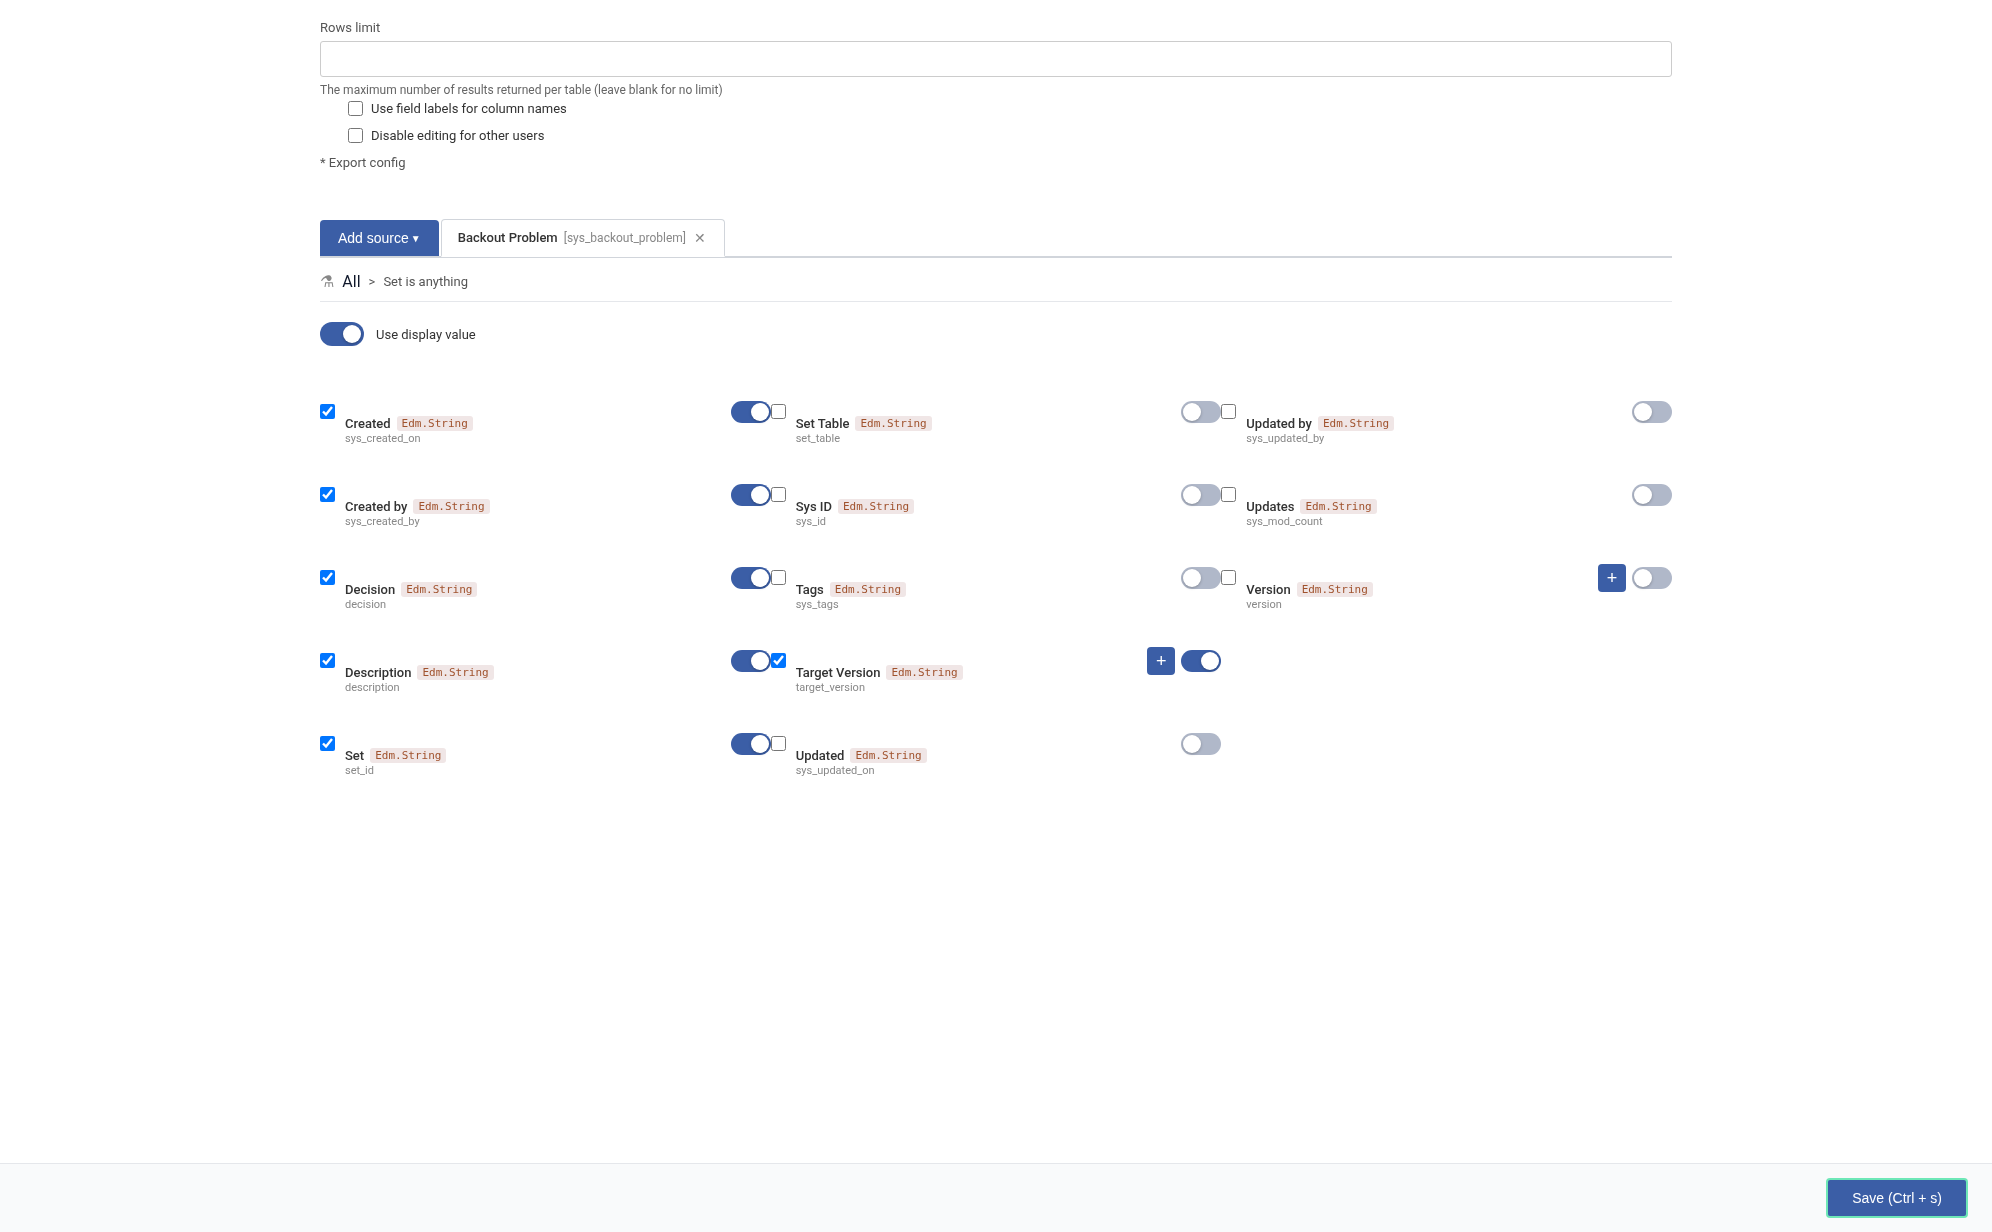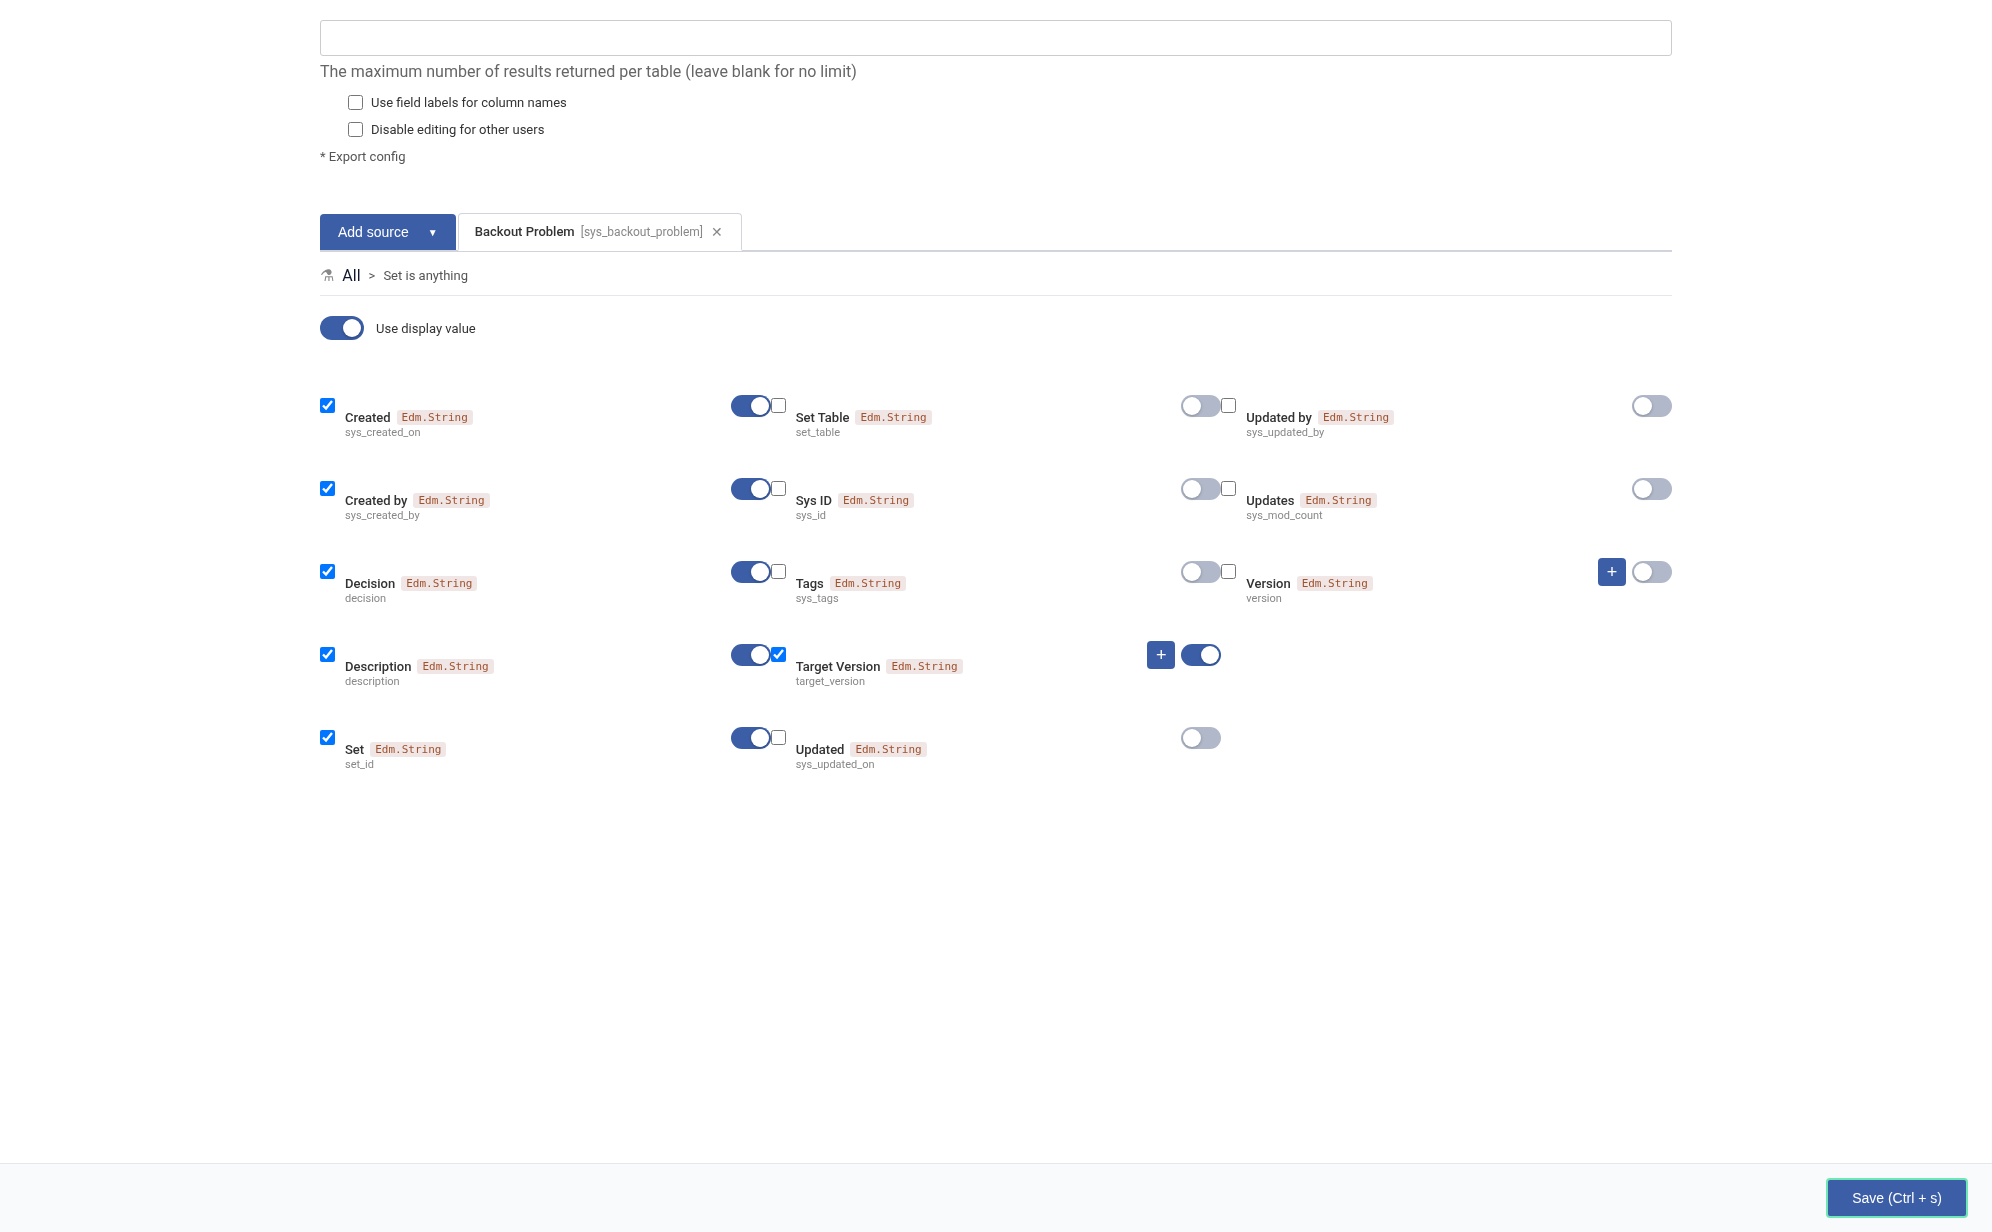--- a/index.html
+++ b/index.html
@@ -24,24 +24,24 @@
     .rows-limit-input {
       width: 100%;
       height: 36px;
       border: 1px solid #ccc;
       border-radius: 3px;
       padding: 0 8px;
       font-size: 14px;
       outline: none;
     }
     .hint-text {
-      font-size: 16px;
+      font-size: 12px;
       color: #666;
       margin-top: 6px;
-      margin-bottom: 14px;
+      margin-bottom: 4px;
     }
     .checkbox-row {
       display: flex;
       align-items: center;
       gap: 8px;
       margin-bottom: 12px;
       padding-left: 28px;
     }
     .checkbox-row input[type="checkbox"] {
       width: 15px;
@@ -73,21 +73,21 @@
     .add-source-btn {
       background: #3b5ea6;
       color: #fff;
       border: none;
       border-radius: 4px 4px 0 0;
       padding: 10px 18px;
       font-size: 14px;
       cursor: pointer;
       display: flex;
       align-items: center;
-      gap: 19px;
+      gap: 2px;
       font-weight: 500;
     }
     .chevron-down {
       font-size: 10px;
     }
     .tab-item {
       display: flex;
       align-items: center;
       gap: 6px;
       padding: 10px 16px;
@@ -291,20 +291,21 @@
     }
     .mini-track.on .mini-thumb { left: 20px; }
     .mini-track.off .mini-thumb { left: 2px; }
   </style>
 </head>
 <body>
 
 <div class="page-wrapper">
 
   <div>
+    <div class="section-label">Rows limit</div>
     <input class="rows-limit-input" type="text" value="" placeholder="" style="">
     <div class="hint-text">The maximum number of results returned per table (leave blank for no limit)</div>
   </div>
 
   <div class="checkbox-row">
     <input type="checkbox" style="">
     <span class="checkbox-label">Use field labels for column names</span>
   </div>
   <div class="checkbox-row">
     <input type="checkbox" style="">

